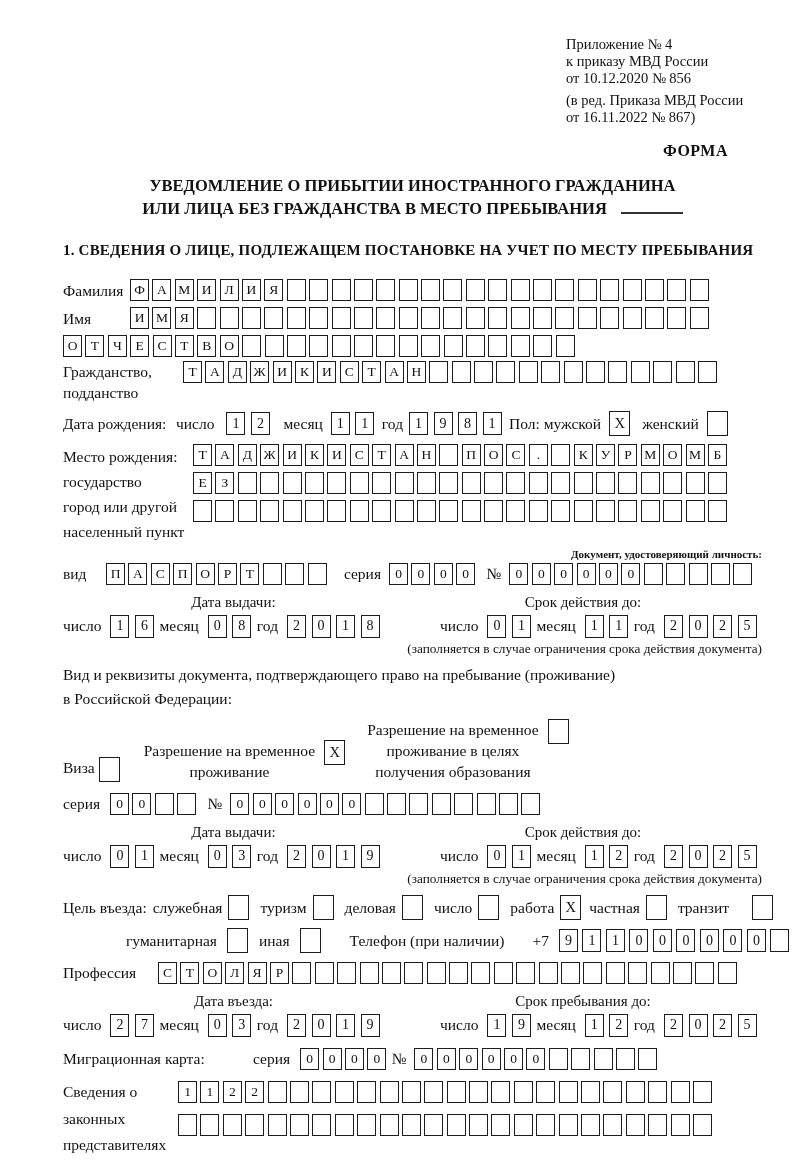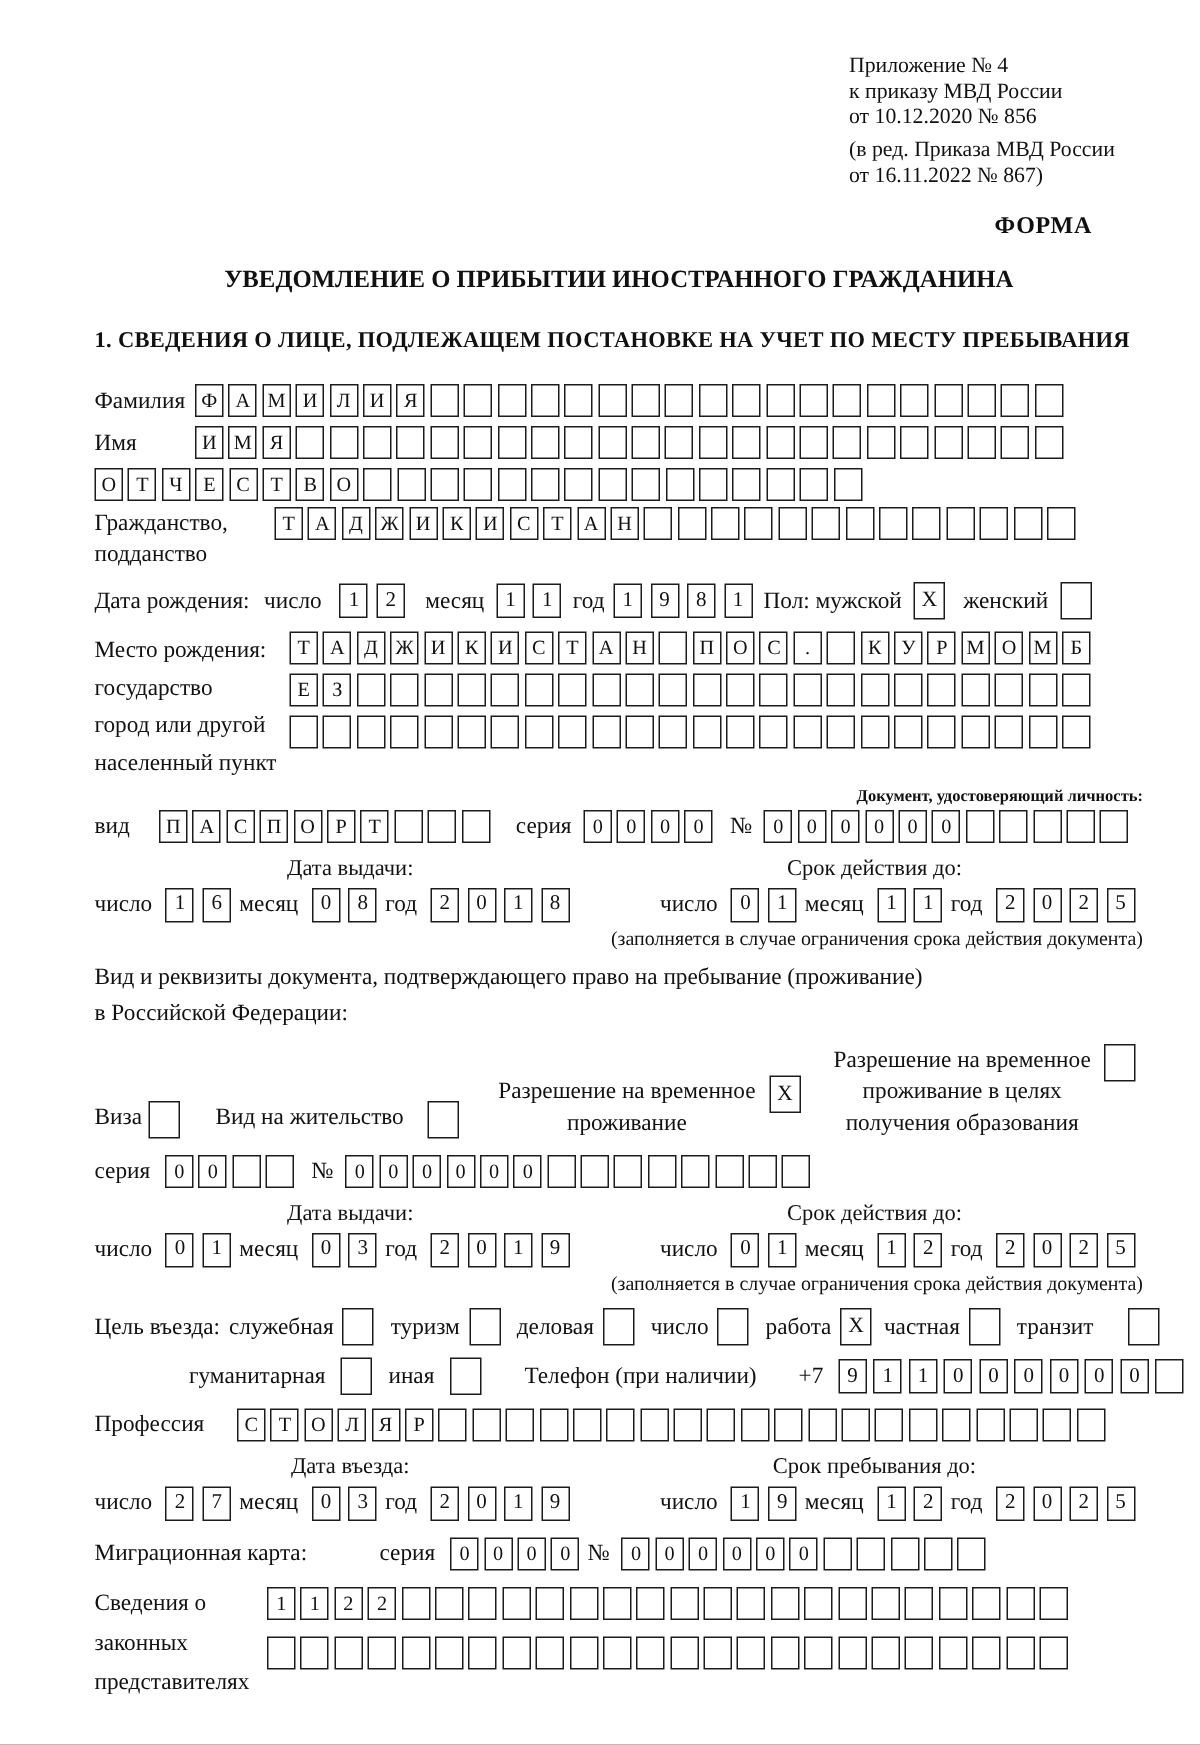--- a/index.html
+++ b/index.html
@@ -88,20 +88,21 @@
     <div class="edition">
       <div>(в ред. Приказа МВД России</div>
       <div>от 16.11.2022 № 867)</div>
     </div>
   </div>
 
   <div class="forma">ФОРМА</div>
 
   <div class="title">
     <div>УВЕДОМЛЕНИЕ О ПРИБЫТИИ ИНОСТРАННОГО ГРАЖДАНИНА</div>
+    <div><span>ИЛИ ЛИЦА БЕЗ ГРАЖДАНСТВА В МЕСТО ПРЕБЫВАНИЯ</span><span class="uline"></span></div>
   </div>
 
   <div class="sec1">1. СВЕДЕНИЯ О ЛИЦЕ, ПОДЛЕЖАЩЕМ ПОСТАНОВКЕ НА УЧЕТ ПО МЕСТУ ПРЕБЫВАНИЯ</div>
 
   <div class="formbody">
 
     <div class="frow">
       <span class="lbl w67">Фамилия</span>
       <span class="cells">
           <span class="cell">Ф</span>
@@ -428,24 +429,20 @@
     <div class="note">(заполняется в случае ограничения срока действия документа)</div>
 
     <div class="permitln">Вид и реквизиты документа, подтверждающего право на пребывание (проживание)</div>
     <div class="permitln">в Российской Федерации:</div>
 
     <div class="opts">
       <div class="opt" style="margin-right:24px;">
         <div class="optlbl">Виза</div>
         <span class="chk" style="margin-left:4px"></span>
       </div>
-      <div class="opt" style="margin-right:26px;">
-        <div class="optlbl">Вид на жительство</div>
-        <span class="chk" style="margin-left:16px"></span>
-      </div>
       <div class="opt" style="margin-right:22px;">
         <div class="optlbl">
           <div>Разрешение на временное</div>
           <div>проживание</div>
         </div>
         <span class="chk">X</span>
       </div>
       <div class="opt">
         <div class="optlbl">
           <div>Разрешение на временное</div>

